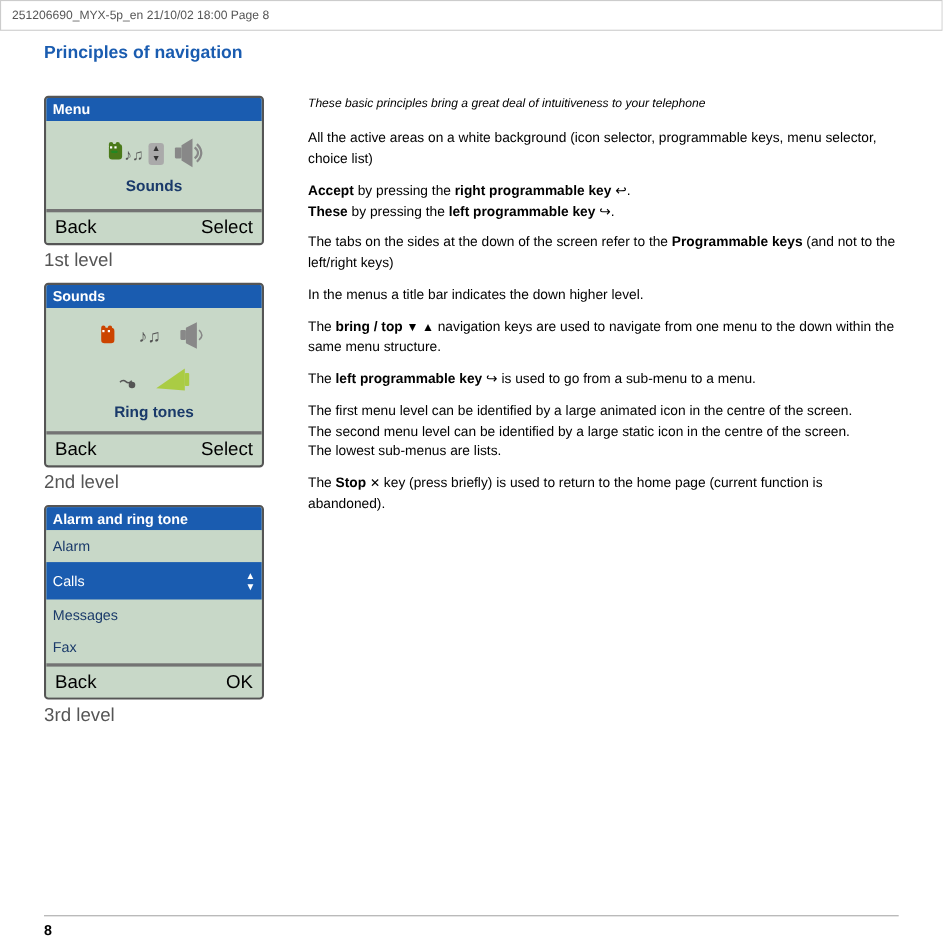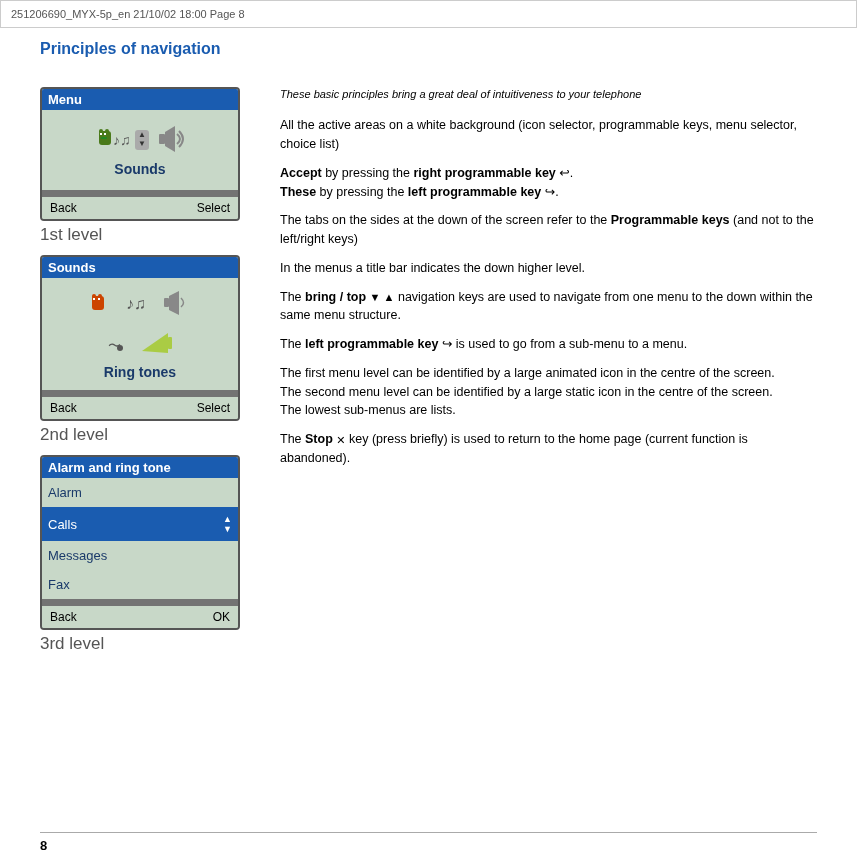--- a/index.html
+++ b/index.html
@@ -95,22 +95,22 @@
       font-size: 14px;
       color: #1a3a6a;
       margin-bottom: 4px;
     }
 
     .screen-footer {
       background: #c8d8c8;
       display: flex;
       justify-content: space-between;
       padding: 4px 8px;
-      border-top: 7px solid #737373;
-      font-size: 12px;
+      border-top: 3px solid #737373;
+      font-size: 17px;
     }
 
     .level-label {
       font-size: 17px;
       color: #555;
       margin-bottom: 10px;
     }
 
     
     .screen-list {

